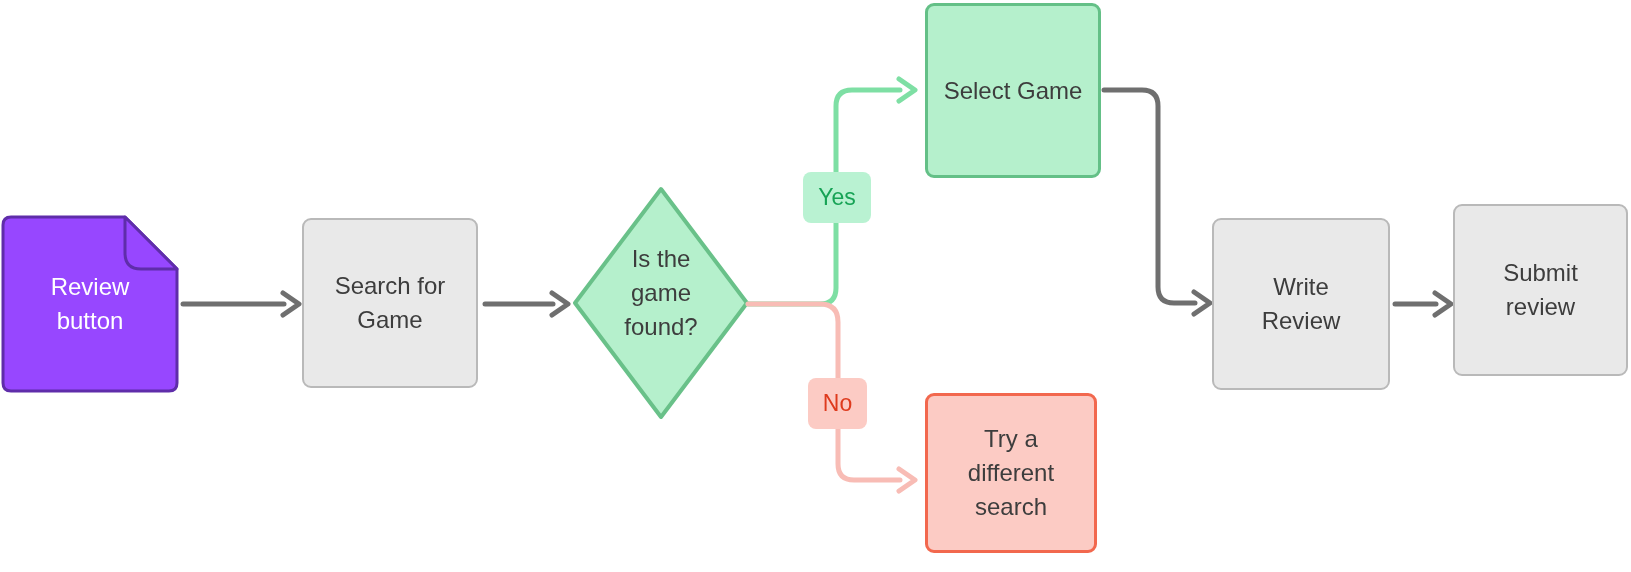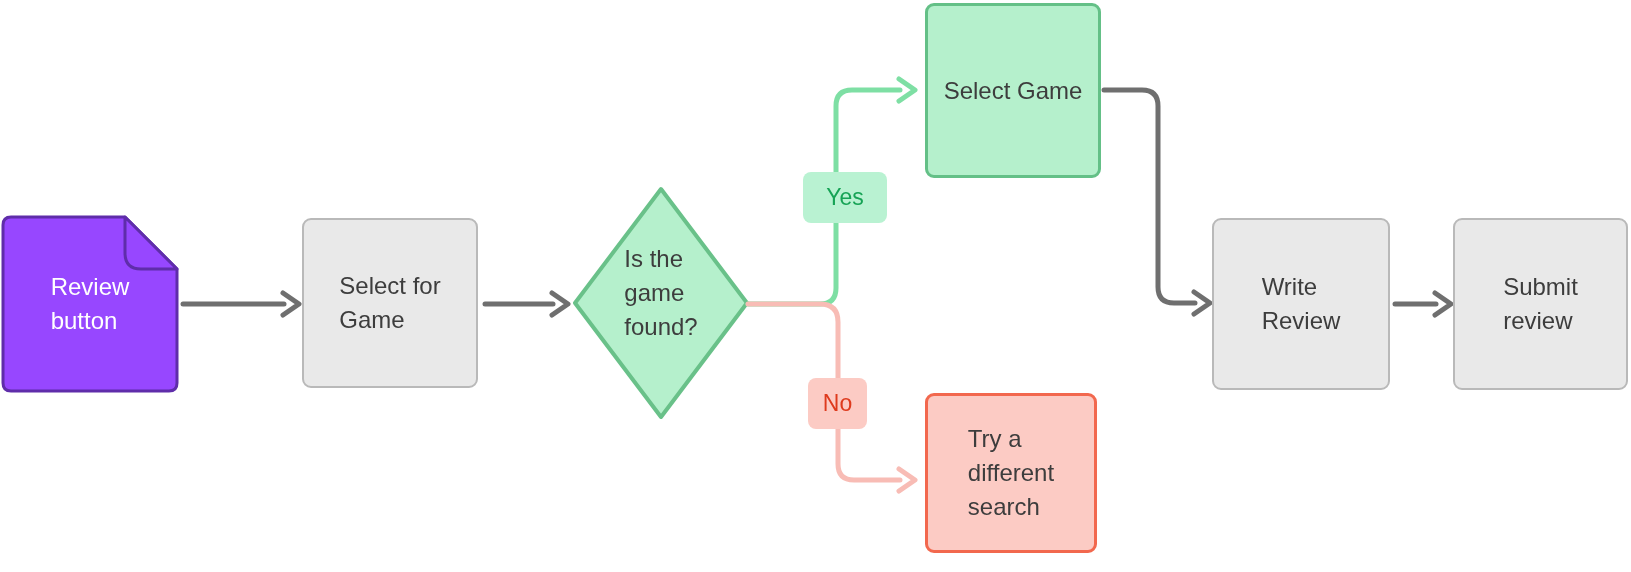--- a/index.html
+++ b/index.html
@@ -14,21 +14,21 @@
     position: absolute;
     left: 0; top: 0;
     width: 1631px; height: 572px;
   }
   .node {
     position: absolute;
     box-sizing: border-box;
     display: flex;
     align-items: center;
     justify-content: center;
-    text-align: left;
+    text-align: center;
     font-size: 24px;
     line-height: 34px;
     white-space: pre-line;
     color: #3d3d3d;
     border-radius: 9px;
   }
   .node--gray   { background: #e9e9e9; border: 2.5px solid #b9b9b9; }
   .node--green  { background: #b5f0cc; border: 3px solid #64c087; }
   .node--red    { background: #fccbc4; border: 3px solid #f2684e; }
   .node--text-only { background: transparent; border: none; }
@@ -86,36 +86,36 @@
 
     <g stroke="#6f6f6f" stroke-width="5" fill="none" stroke-linecap="round" stroke-linejoin="round">
       <path d="M 1395 304 H 1436"></path>
       <path d="M 1435 293 L 1451 304 L 1435 315"></path>
     </g>
   </svg>
 
   <div class="node node--text-only node--note-text" style="left:3px; top:217px; width:174px; height:174px;">Review
 button</div>
 
-  <div class="node node--gray" style="left:302px; top:218px; width:176px; height:170px;">Select for
+  <div class="node node--gray" style="left:302px; top:218px; width:176px; height:170px;">Search for
 Game</div>
 
   <div class="node node--text-only" style="left:574px; top:208px; width:174px; height:170px;">Is the
 game
 found?</div>
 
   <div class="node node--green" style="left:925px; top:3px; width:176px; height:175px;">Select Game</div>
 
   <div class="node node--red" style="left:925px; top:393px; width:172px; height:160px;">Try a
 different
 search</div>
 
   <div class="node node--gray" style="left:1212px; top:218px; width:178px; height:172px;">Write
 Review</div>
 
-  <div class="node node--gray" style="left:1453px; top:218px; width:175px; height:172px;">Submit
+  <div class="node node--gray" style="left:1453px; top:204px; width:175px; height:172px;">Submit
 review</div>
 
-  <div class="edge-label edge-label--yes" style="left:803px; top:172px; width:84px; height:51px;">Yes</div>
+  <div class="edge-label edge-label--yes" style="left:803px; top:172px; width:68px; height:51px;">Yes</div>
 
   <div class="edge-label edge-label--no" style="left:808px; top:368px; width:59px; height:51px;margin-top:10px;">No</div>
 
 </div>
 
 </body></html>

